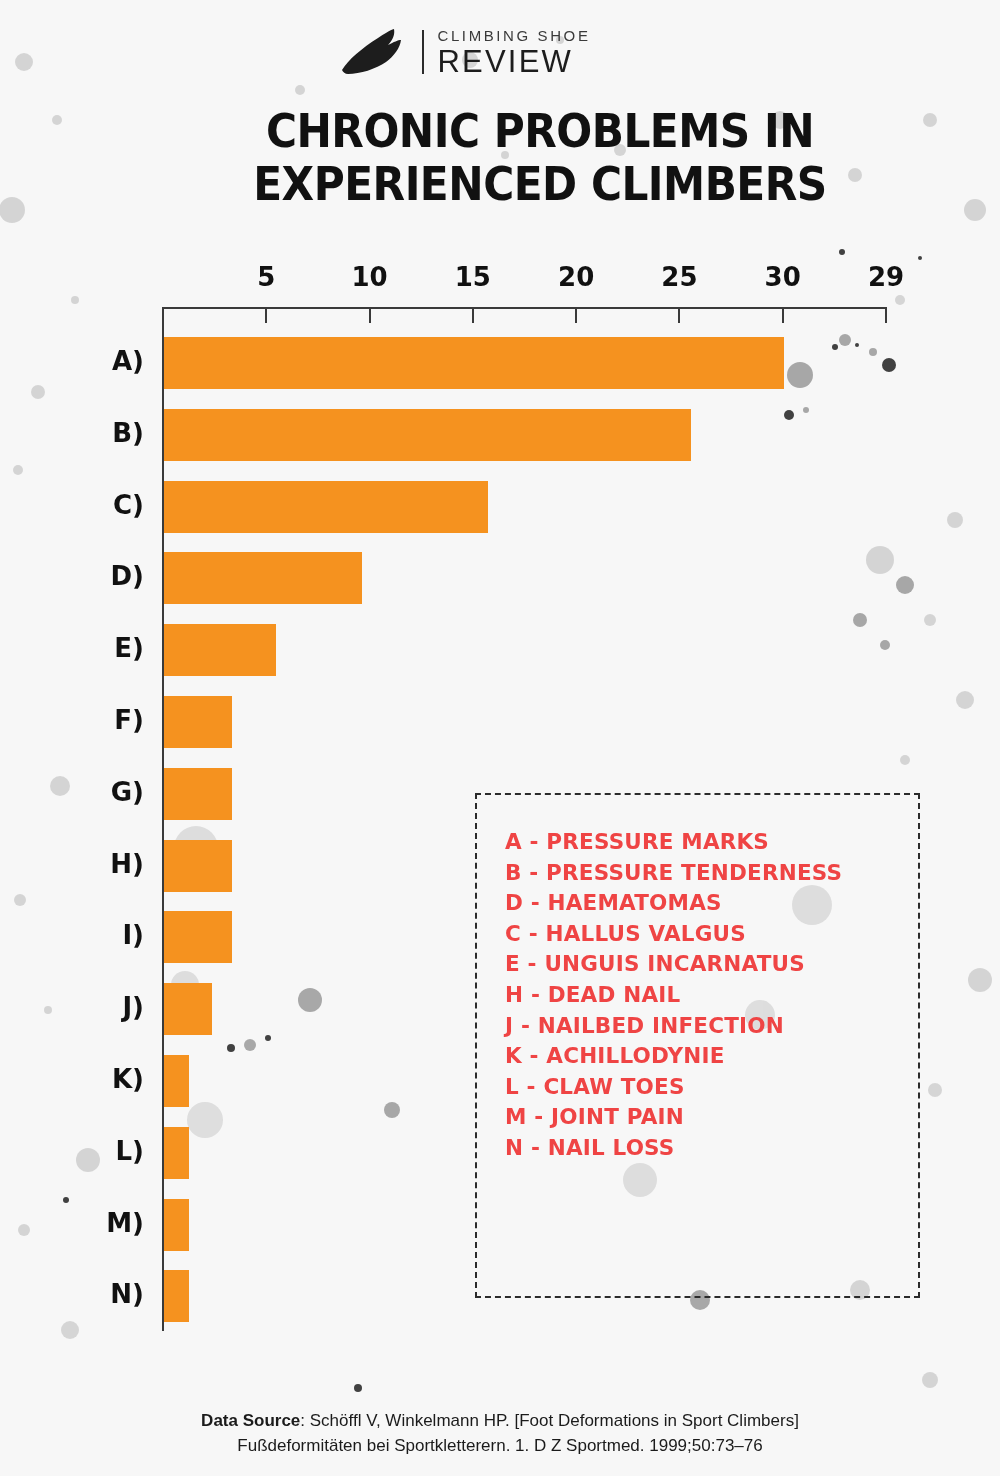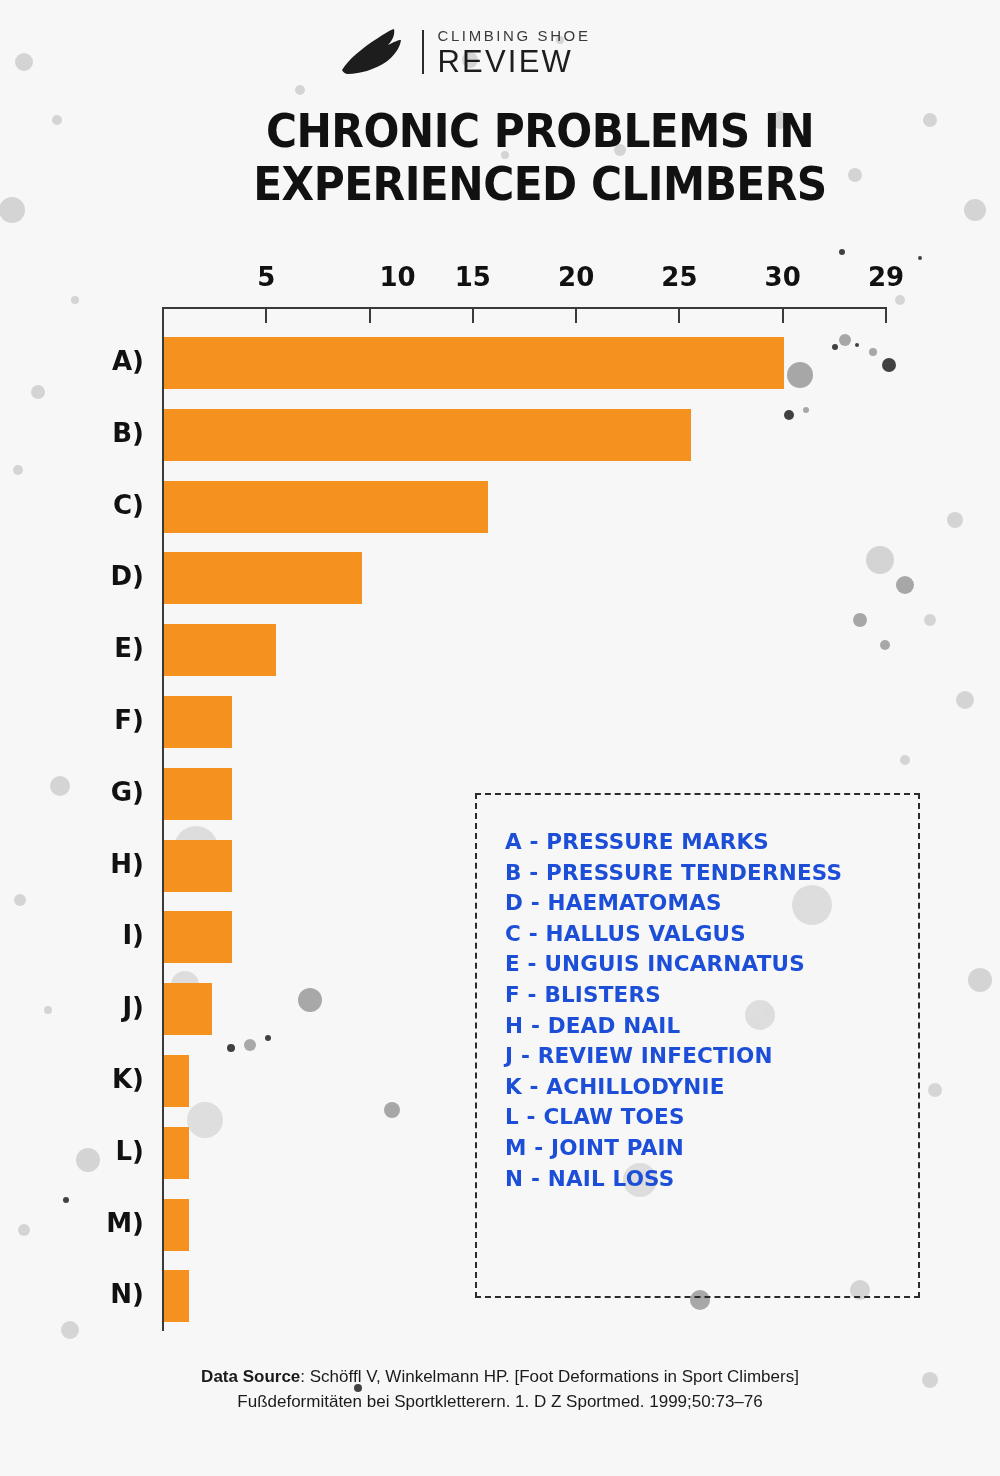--- a/index.html
+++ b/index.html
@@ -52,27 +52,27 @@
   .axis-v{position:absolute;background:#3a3a3a;}
   .axis-h{position:absolute;background:#3a3a3a;}
   .tick{position:absolute;background:#3a3a3a;width:2px;height:14px;}
   
   .legend{
     position:absolute;left:475px;top:793px;width:445px;height:505px;
     border:2px dashed #2b2b2b;box-sizing:border-box;
   }
   .legend-list{margin:0;padding:32px 0 0 28px;list-style:none;}
   .legend-item{
-    font-weight:bold;font-size:21.5px;letter-spacing:0.2px;color:#1d4ed8;
+    font-weight:bold;font-size:21.5px;letter-spacing:0.2px;color:#ef4444;
     line-height:30.6px;white-space:nowrap;
     font-family:"DejaVu Sans","Liberation Sans",sans-serif;
   }
   
   .footer{
-    position:absolute;left:0;top:1364px;width:1000px;text-align:center;
+    position:absolute;left:0;top:1408px;width:1000px;text-align:center;
     font-size:17px;line-height:25px;color:#1b1b1b;
   }
   .footer b{font-weight:bold;}
   .footer-line{display:block;}
 </style>
 </head>
 <body>
 
 <svg id="splatter" viewBox="0 0 1000 1476">
   <g fill="#b9b9b9" opacity="0.55">
@@ -158,21 +158,21 @@
   <span>CHRONIC PROBLEMS IN</span>
   <span>EXPERIENCED CLIMBERS</span>
 </div>
 
 <div id="plot">
     <div class="axis-h" style="left: 162px; top: 307px; width: 725px; height: 2px;"></div>
     <div class="axis-v" style="left: 162px; top: 307px; width: 2px; height: 1024px;"></div>
     <div class="tick" style="left: 265.286px; top: 309px;"></div>
     <div class="tick-label" style="left: 266.286px; top: 262px;">5</div>
     <div class="tick" style="left: 368.571px; top: 309px;"></div>
-    <div class="tick-label" style="left: 369.571px; top: 262px; margin-left: 28px;">10</div>
+    <div class="tick-label" style="left: 369.571px; top: 262px;">10</div>
     <div class="tick" style="left: 471.857px; top: 309px;"></div>
     <div class="tick-label" style="left: 472.857px; top: 262px;">15</div>
     <div class="tick" style="left: 575.143px; top: 309px;"></div>
     <div class="tick-label" style="left: 576.143px; top: 262px;">20</div>
     <div class="tick" style="left: 678.429px; top: 309px;"></div>
     <div class="tick-label" style="left: 679.429px; top: 262px;">25</div>
     <div class="tick" style="left: 781.714px; top: 309px;"></div>
     <div class="tick-label" style="left: 782.714px; top: 262px;">30</div>
     <div class="tick" style="left: 885px; top: 309px;"></div>
     <div class="tick-label" style="left: 886px; top: 262px;">29</div>
@@ -206,23 +206,22 @@
     <div class="row-label" style="left: 84px; top: 1279.4px;">N)</div>
   </div>
 
 <div class="legend">
   <ul class="legend-list" id="legend-list">
       <li class="legend-item">A - PRESSURE MARKS</li>
       <li class="legend-item">B - PRESSURE TENDERNESS</li>
       <li class="legend-item">D - HAEMATOMAS</li>
       <li class="legend-item">C - HALLUS VALGUS</li>
       <li class="legend-item">E - UNGUIS INCARNATUS</li>
-      <li class="legend-item">F - BLISTERS</li>
       <li class="legend-item">H - DEAD NAIL</li>
-      <li class="legend-item">J - REVIEW INFECTION</li>
+      <li class="legend-item">J - NAILBED INFECTION</li>
       <li class="legend-item">K - ACHILLODYNIE</li>
       <li class="legend-item">L - CLAW TOES</li>
       <li class="legend-item">M - JOINT PAIN</li>
       <li class="legend-item">N - NAIL LOSS</li>
     </ul>
 </div>
 
 <div class="footer">
   <span class="footer-line"><b>Data Source</b><span>: Schöffl V, Winkelmann HP. [Foot Deformations in Sport Climbers]</span></span>
   <span class="footer-line">Fußdeformitäten bei Sportkletterern. 1. D Z Sportmed. 1999;50:73–76</span>

